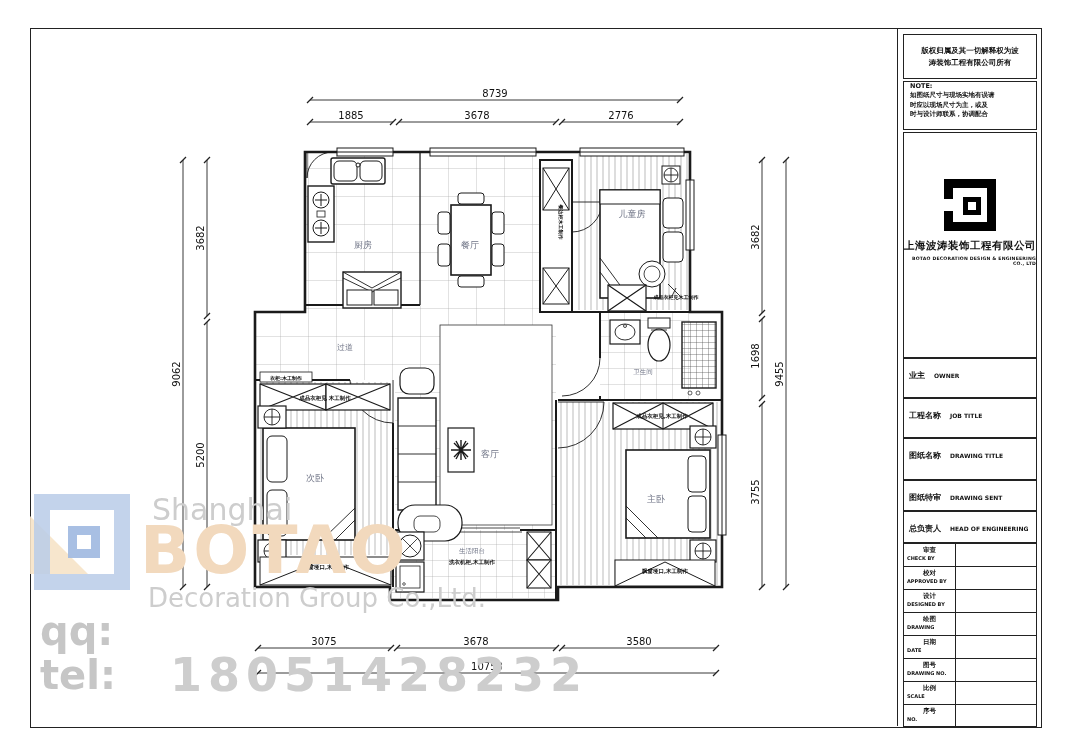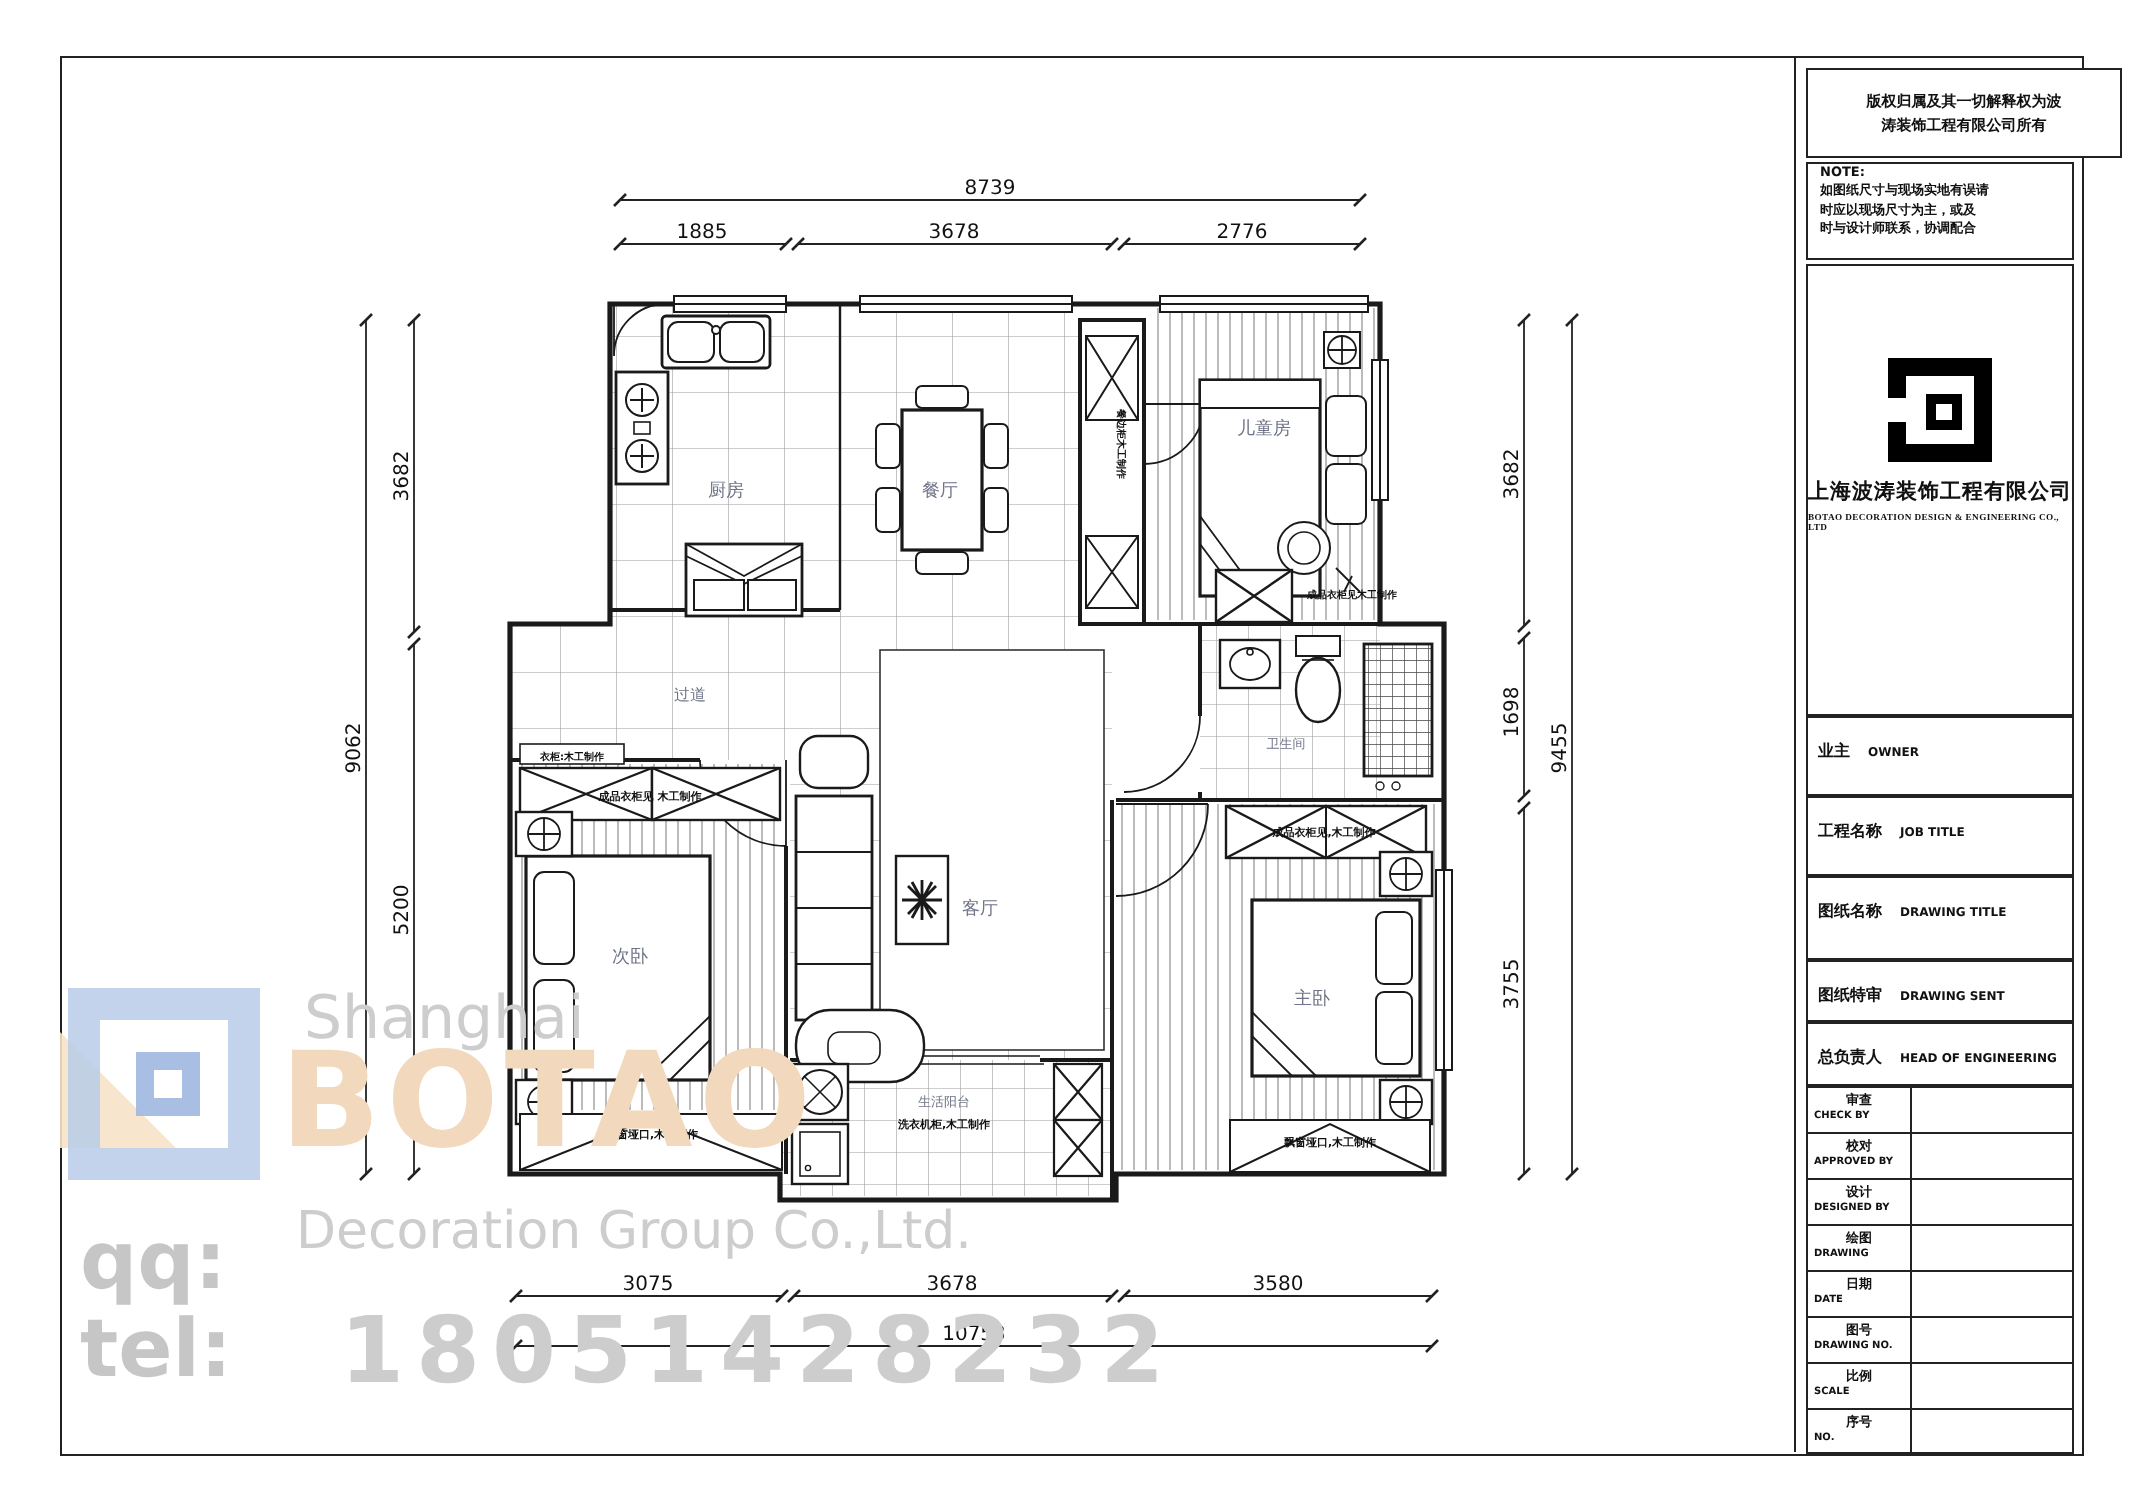--- a/index.html
+++ b/index.html
@@ -3,26 +3,26 @@
 <meta charset="utf-8">
 <style>
   html,body{margin:0;padding:0;background:#fff;}
   body{width:1066px;height:754px;overflow:hidden;
        font-family:"DejaVu Sans",sans-serif;color:#111;}
   #sheet{position:relative;width:1066px;height:754px;background:#fff;}
   .frame{position:absolute;left:30px;top:28px;width:1010px;height:698px;
          border:1.2px solid #222;}
   .tb-sep{position:absolute;left:897px;top:28px;width:0;height:698px;border-left:1px solid #222;}
   .box{position:absolute;border:1px solid #222;background:#fff;box-sizing:border-box;}
-  .copyright{left:903px;top:34px;width:158px;height:45px;font-size:7.5px;
+  .copyright{left:903px;top:34px;width:134px;height:45px;font-size:7.5px;
              display:flex;flex-direction:column;justify-content:center;align-items:center;
              font-weight:bold;line-height:1.5;}
   .note{left:903px;top:81px;width:134px;height:49px;font-size:6.5px;line-height:1.45;
         padding:0 6px;font-weight:bold;}
-  .logobox{left:903px;top:132px;width:134px;height:226px;text-align:left;font-family:Liberation Serif, serif;}
+  .logobox{left:903px;top:132px;width:134px;height:226px;text-align:right;}
   .logo-glyph{position:relative;width:52px;height:52px;margin:46px auto 8px auto;}
   .logo-outer{position:absolute;left:0;top:0;width:52px;height:52px;border:9px solid #000;box-sizing:border-box;}
   .logo-notch{position:absolute;left:0;top:20px;width:9px;height:12px;background:#fff;}
   .logo-inner{position:absolute;left:19px;top:18px;width:18px;height:18px;border:5px solid #000;box-sizing:border-box;}
   .co-cn{font-size:10.5px;font-weight:bold;letter-spacing:.5px;}
   .co-en{font-size:4.6px;font-weight:bold;margin-top:3px;letter-spacing:.2px;}
   .fieldrow{padding:4px 5px;font-weight:bold;}
   .fieldrow .cn{font-size:8px;margin-top:24px;}
   .fieldrow .en{font-size:6px;margin-left:9px;}
   .tbtable{left:903px;top:543px;width:134px;height:184px;display:grid;
@@ -30,21 +30,21 @@
   .tbtable>div{border-right:1px solid #222;border-bottom:1px solid #222;
                padding:2px 3px;box-sizing:border-box;overflow:hidden;}
   .tbtable>div:nth-child(2n){border-right:none;}
   .tbtable>div:nth-last-child(-n+2){border-bottom:none;}
   .tcn{font-size:6.5px;font-weight:bold;display:block;text-align:center;}
   .ten{font-size:5px;font-weight:bold;display:block;}
   
   .wm{position:absolute;pointer-events:none;}
   .wm-shanghai{left:152px;top:492px;font-size:30px;color:#cdcdcd;}
   .wm-botao{left:140px;top:512px;font-size:66px;font-weight:bold;color:#f2d9bd;letter-spacing:3px;}
-  .wm-deco{left:148px;top:583px;font-size:26px;color:#cdcdcd;margin-top:18px;}
+  .wm-deco{left:148px;top:583px;font-size:26px;color:#cdcdcd;}
   .wm-qq-label{left:40px;top:608px;font-size:40px;font-weight:bold;color:#c6c6c6;}
   .wm-qq{left:178px;top:604px;font-size:46px;font-weight:bold;color:#cdcdcd;letter-spacing:6px;}
   .wm-tel-label{left:40px;top:652px;font-size:40px;font-weight:bold;color:#c6c6c6;}
   .wm-tel{left:170px;top:648px;font-size:46px;font-weight:bold;color:#cdcdcd;letter-spacing:6px;}
   .wm-logo{left:28px;top:486px;width:112px;height:122px;}
   .wml-outer{position:absolute;left:6px;top:8px;width:96px;height:96px;border:16px solid #b9cbe8;box-sizing:border-box;opacity:.85;}
   .wml-inner{position:absolute;left:40px;top:40px;width:32px;height:32px;border:9px solid #9fb8e0;box-sizing:border-box;opacity:.9;}
   .wml-tan{position:absolute;left:2px;top:30px;width:0;height:0;
            border-left:58px solid #f6e3c8;border-top:58px solid transparent;opacity:.9;}
   svg text{font-family:"DejaVu Sans",sans-serif;}

